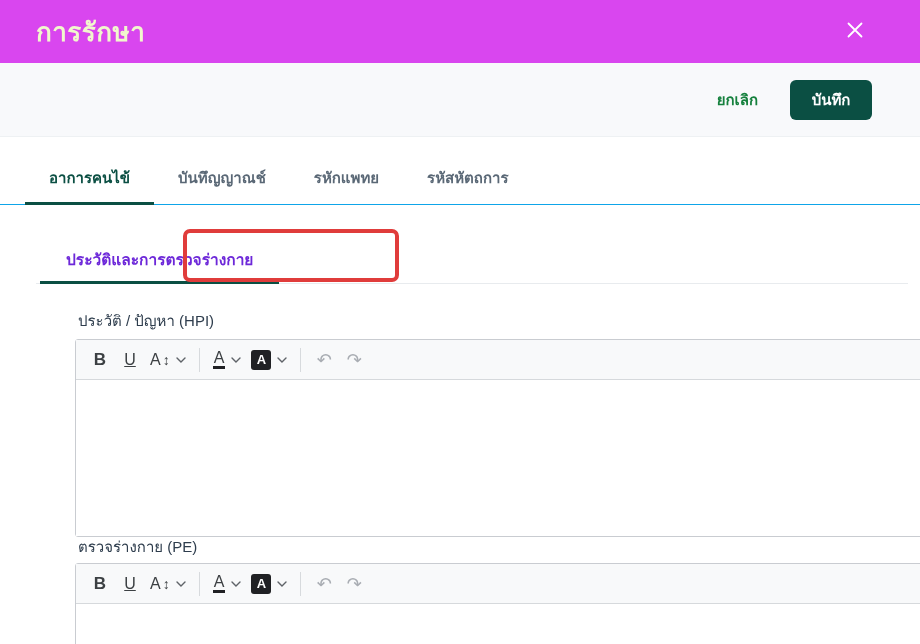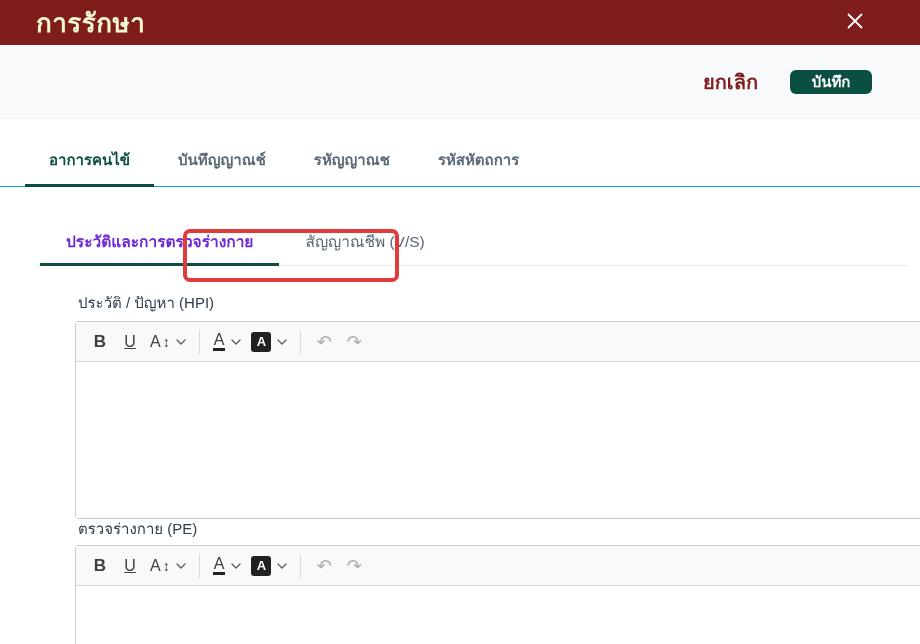--- a/index.html
+++ b/index.html
@@ -1,33 +1,33 @@
 <!DOCTYPE html>
 <html><head>
 <meta charset="utf-8">
 <style>
   * { margin:0; padding:0; box-sizing:border-box; }
   html,body { width:920px; height:644px; overflow:hidden; background:#fff;
     font-family:"Liberation Sans", sans-serif; }
   .modal { position:relative; width:920px; height:644px; background:#fff; }
 
   
-  .modal-header { height:45px; background:#7f1d1d; display:flex; align-items:center;
+  .modal-header { height:63px; background:#d946ef; display:flex; align-items:center;
     justify-content:space-between; padding:0 52px 0 36px; }
   .modal-title { color:#f1f8cd; font-size:26px; font-weight:700; letter-spacing:.5px; }
   .close-btn { width:26px; height:26px; display:flex; align-items:center; justify-content:center;
     background:transparent; border:none; cursor:pointer; }
 
   
   .action-bar { height:74px; background:#f8f9fb; border-bottom:1px solid #eef1f3;
     display:flex; align-items:center; justify-content:flex-end; gap:14px; padding-right:48px; }
-  .cancel-btn { background:transparent; border:none; color:#7f1d1d; font-size:20px;
+  .cancel-btn { background:transparent; border:none; color:#15803d; font-size:15px;
     font-weight:700; padding:9px 18px; cursor:pointer; }
   .save-btn { background:#0b4f43; border:none; color:#ffffff; font-size:15px; font-weight:700;
-    height:24px; min-width:82px; padding:0 20px; border-radius:6px; cursor:pointer; }
+    height:40px; min-width:82px; padding:0 20px; border-radius:6px; cursor:pointer; }
 
   
   .tabs-row { display:flex; margin-top:18px; padding-left:25px; border-bottom:1px solid #0ea5e9; }
   .tab { padding:13px 24px 14px; font-size:15px; font-weight:700; color:#5a6876;
     line-height:20px; border-bottom:3px solid transparent; margin-bottom:-1px; cursor:pointer;
     background:none; border-top:none; border-left:none; border-right:none; }
   .tab.active { color:#0b4f43; border-bottom-color:#0b4f43; }
 
   
   .subtabs-row { display:flex; margin:22px 12px 0 36px; padding-left:4px;
@@ -89,27 +89,26 @@
   </div>
 
   <div class="action-bar">
     <button class="cancel-btn">ยกเลิก</button>
     <button class="save-btn">บันทึก</button>
   </div>
 
   <div class="tabs-row">
     <button class="tab active">อาการคนไข้</button>
     <button class="tab">บันทึญญาณช์</button>
-    <button class="tab">รหัญญาณช</button>
+    <button class="tab">รหักแพทย</button>
     <button class="tab">รหัสหัตถการ</button>
   </div>
 
   <div class="subtabs-row">
     <button class="subtab active">ประวัติและการตรวจร่างกาย</button>
-    <button class="subtab">สัญญาณชีพ (V/S)</button>
   </div>
 
   <div class="annotation-box"></div>
 
   <div class="field-section sec-hpi">
     <div class="field-label">ประวัติ / ปัญหา (HPI)</div>
     <div class="editor">
       <div class="editor-toolbar">
         <button class="tb-btn tb-bold">B</button>
         <button class="tb-btn tb-underline">U</button>

